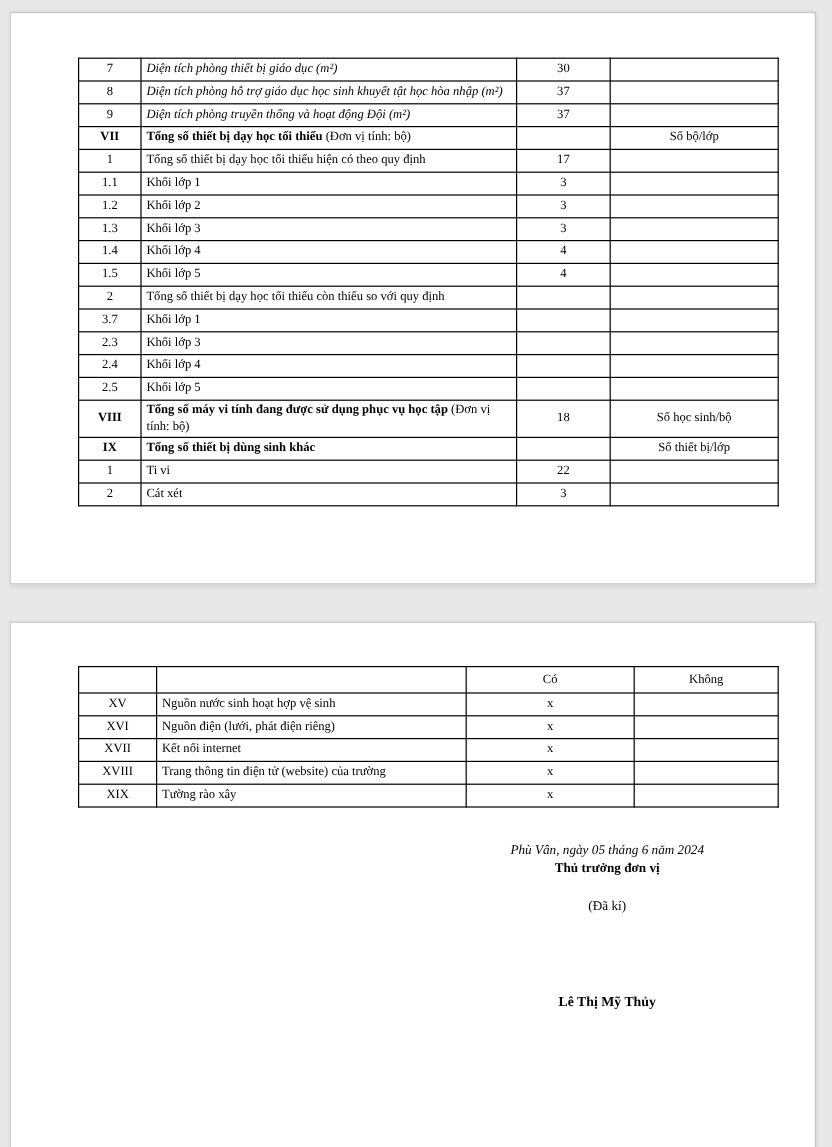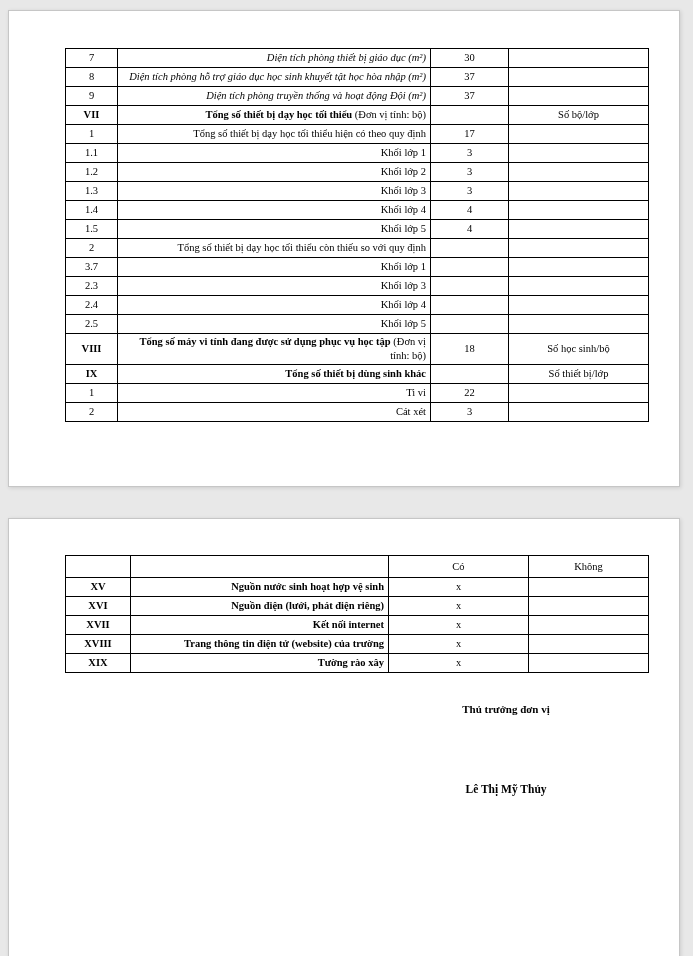--- a/index.html
+++ b/index.html
@@ -35,25 +35,25 @@
     border: 1px solid #000;
     font-size: 10.5px;
     line-height: 1.32;
     padding: 1px 4px;
     vertical-align: middle;
     overflow: hidden;
   }
   tr { height: 19px; }
   #t2 thead tr { height: 22px; }
   .c-no, .c-val, .c-note, .c-co, .c-khong, .c-h { text-align: center; }
-  .c-desc { text-align: right; }
+  .c-desc { text-align: left; }
   tr.italic .c-desc { font-style: italic; }
   tr.bold .c-no { font-weight: bold; }
   tr.bold .c-desc b { font-weight: bold; }
-  #t2 tbody .c-no, #t2 tbody .c-desc { font-weight: bold; }
+  #t2 tbody .c-no, #t2 tbody .c-desc { font-weight: normal; }
   .signature {
     position: absolute;
     top: 184px;
     left: 324px;
     width: 346px;
     text-align: center;
     font-size: 11px;
   }
   .sig-date { font-style: italic; margin-bottom: 3px; }
   .sig-title { margin-bottom: 19px; font-weight: bold; }
@@ -234,16 +234,18 @@
         <tr>
           <td class="c-no">XIX</td>
           <td class="c-desc">Tường rào xây</td>
           <td class="c-co">x</td>
           <td class="c-khong"></td>
         </tr>
       </tbody>
   </table>
 
   <div class="signature">
+    <div class="sig-date">Phù Vân, ngày 05 tháng 6 năm 2024</div>
     <div class="sig-title">Thủ trưởng đơn vị</div>
+    <div class="sig-signed">(Đã kí)</div>
     <div class="sig-name">Lê Thị Mỹ Thủy</div>
   </div>
 </div>
 
 </body></html>

